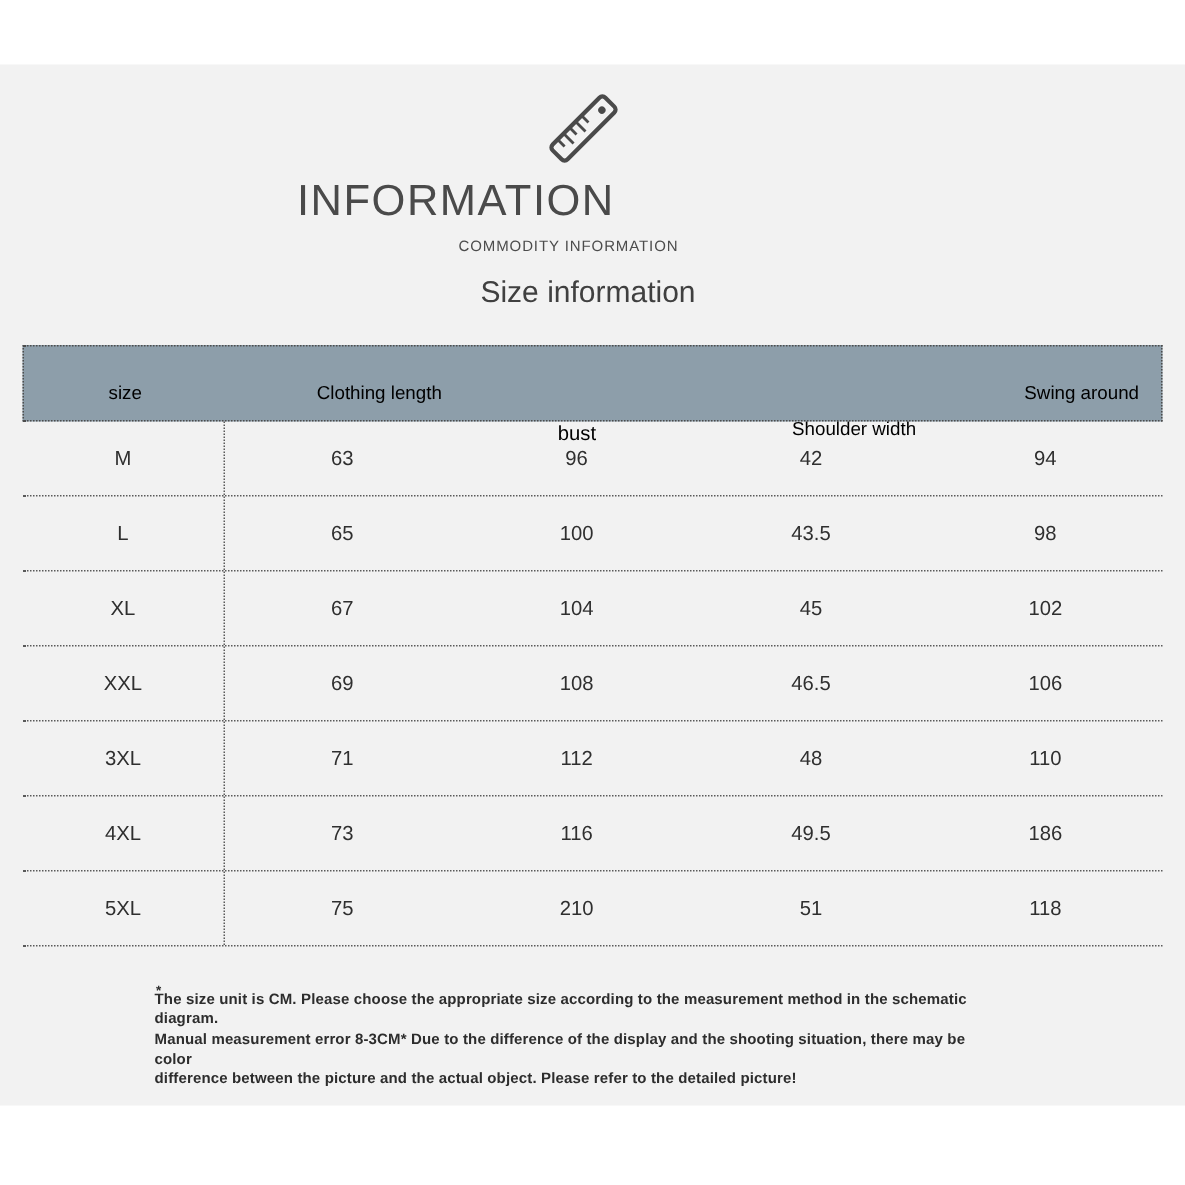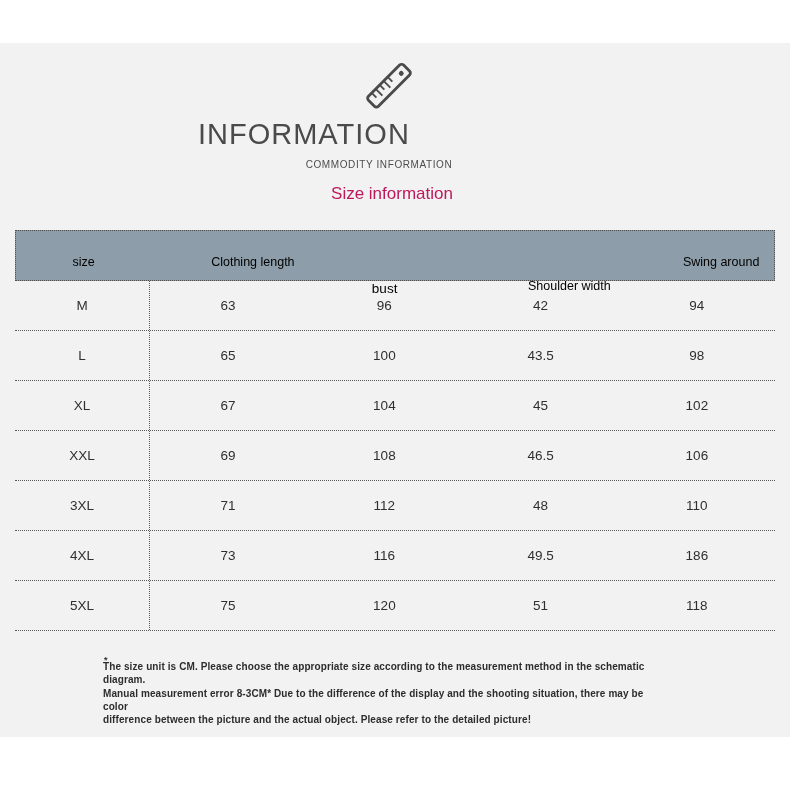--- a/index.html
+++ b/index.html
@@ -26,21 +26,21 @@
   .main-heading {
     position:absolute; left:198px; top:118px;
     font-size:29px; letter-spacing:1px; color:#4a4a4a; font-weight:400;
   }
   .sub-heading {
     position:absolute; left:0; top:159px; width:714px; text-align:center;
     font-size:10px; letter-spacing:0.6px; color:#4c4c4c; font-weight:400;padding-left:44px;
   }
   .section-title {
     position:absolute; left:0; top:184px; width:784px; text-align:center;
-    font-size:17px; color:#be185d; font-weight:400;
+    font-size:20px; color:#404040; font-weight:400;
   }
   
   .size-table {
     position:absolute; left:15px; top:230px; width:760px;
   }
   .thead {
     display:grid; grid-template-columns:135px 1fr 1fr 1fr 1fr;
     height:51px; background:#8d9eaa;
     border:1px dotted #4d4d4d;
   }
@@ -154,21 +154,21 @@
     <div class="trow">
       <div class="tcell size-col">4XL</div>
       <div class="tcell">73</div>
       <div class="tcell">116</div>
       <div class="tcell">49.5</div>
       <div class="tcell">186</div>
     </div>
     <div class="trow">
       <div class="tcell size-col">5XL</div>
       <div class="tcell">75</div>
-      <div class="tcell">120</div>
+      <div class="tcell">210</div>
       <div class="tcell">51</div>
       <div class="tcell">118</div>
     </div>
   </div>
 
   <div class="footer-note">
     <div class="fline">
       <span class="fmark">*</span><span>The size unit is CM. Please choose the appropriate size according to the measurement method in the schematic diagram.</span>
     </div>
     <div class="fline">Manual measurement error 8-3CM* Due to the difference of the display and the shooting situation, there may be color</div>

